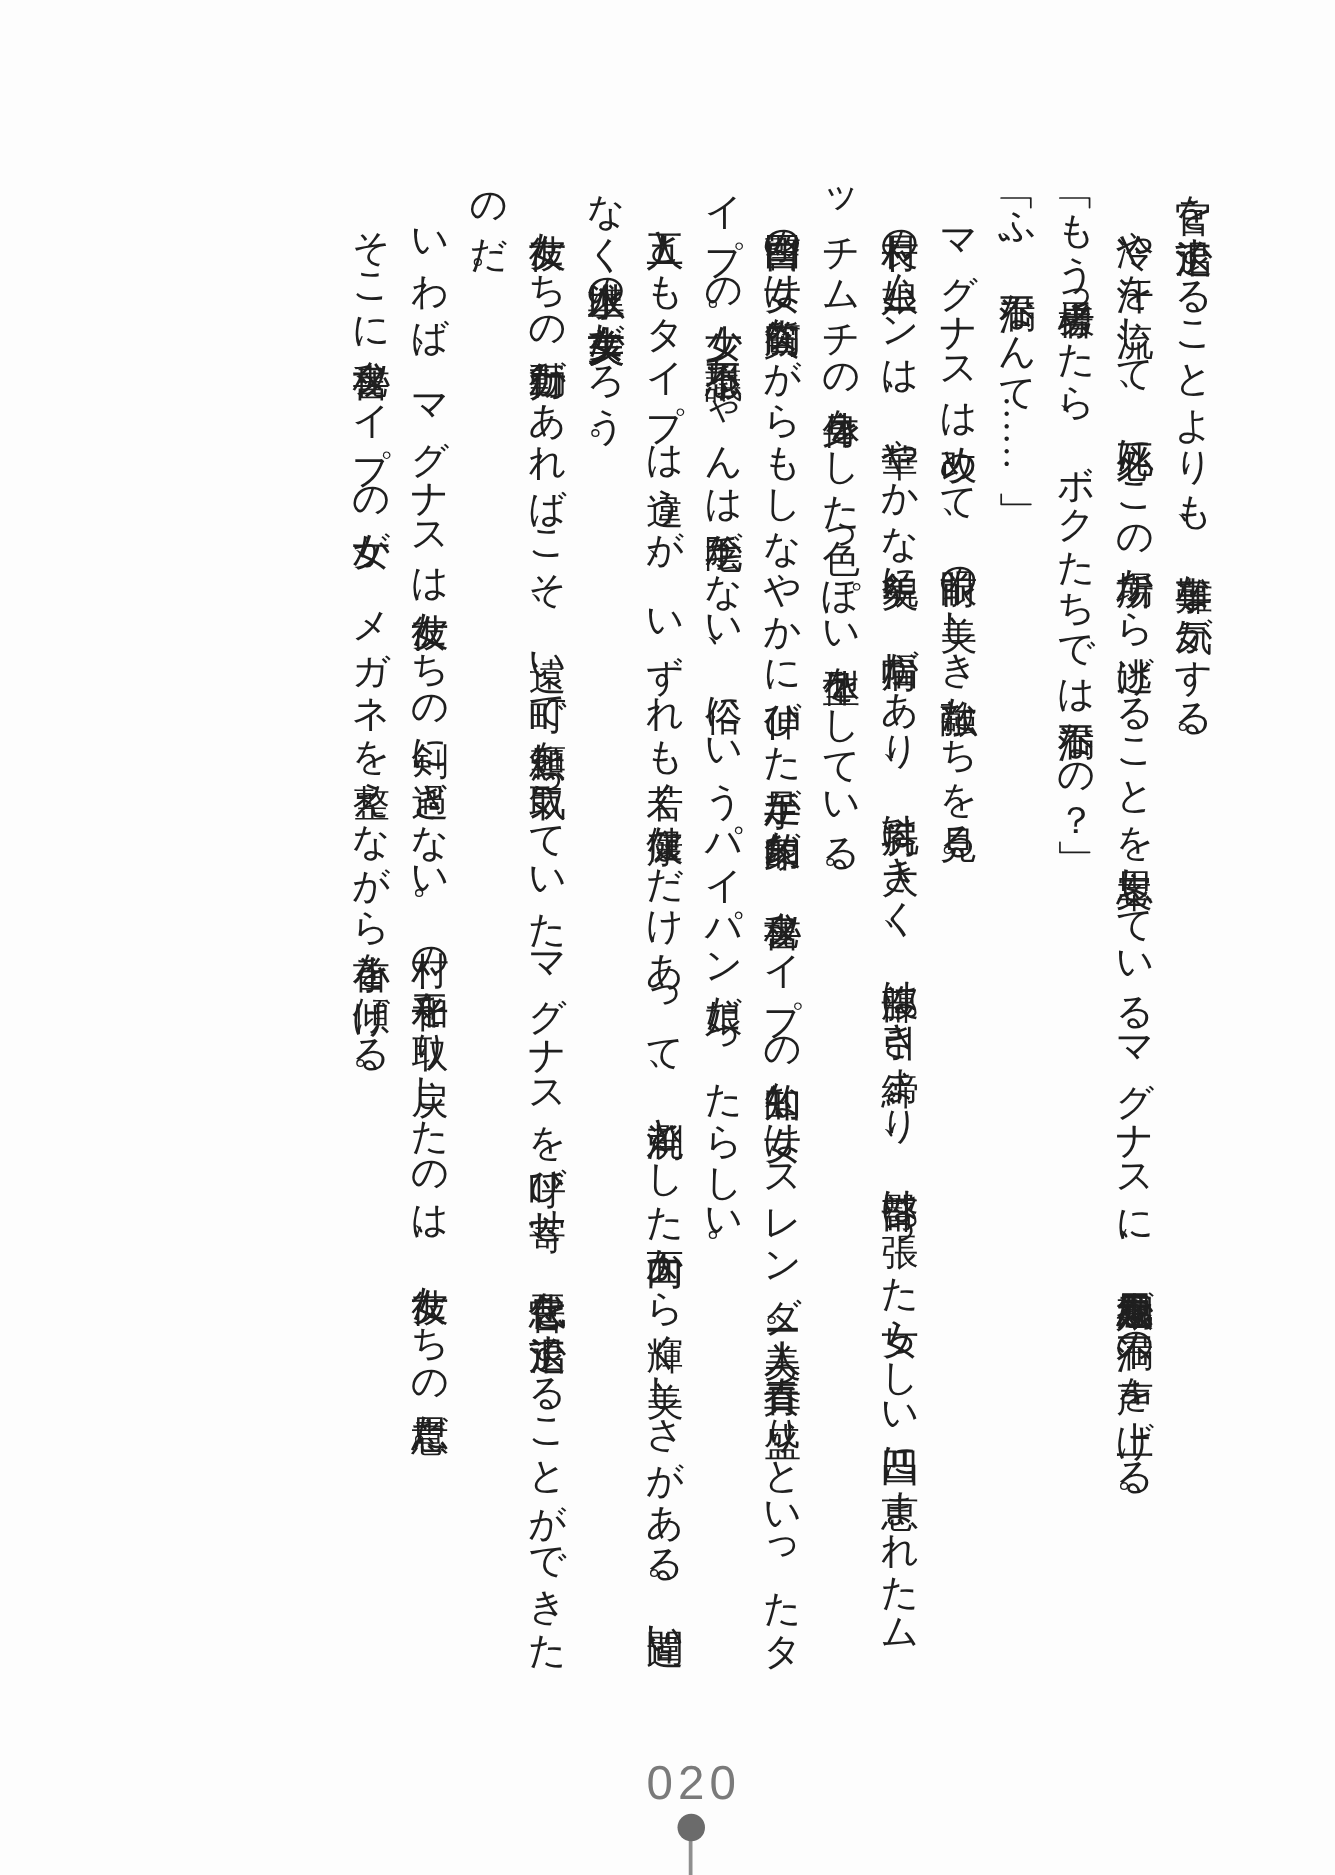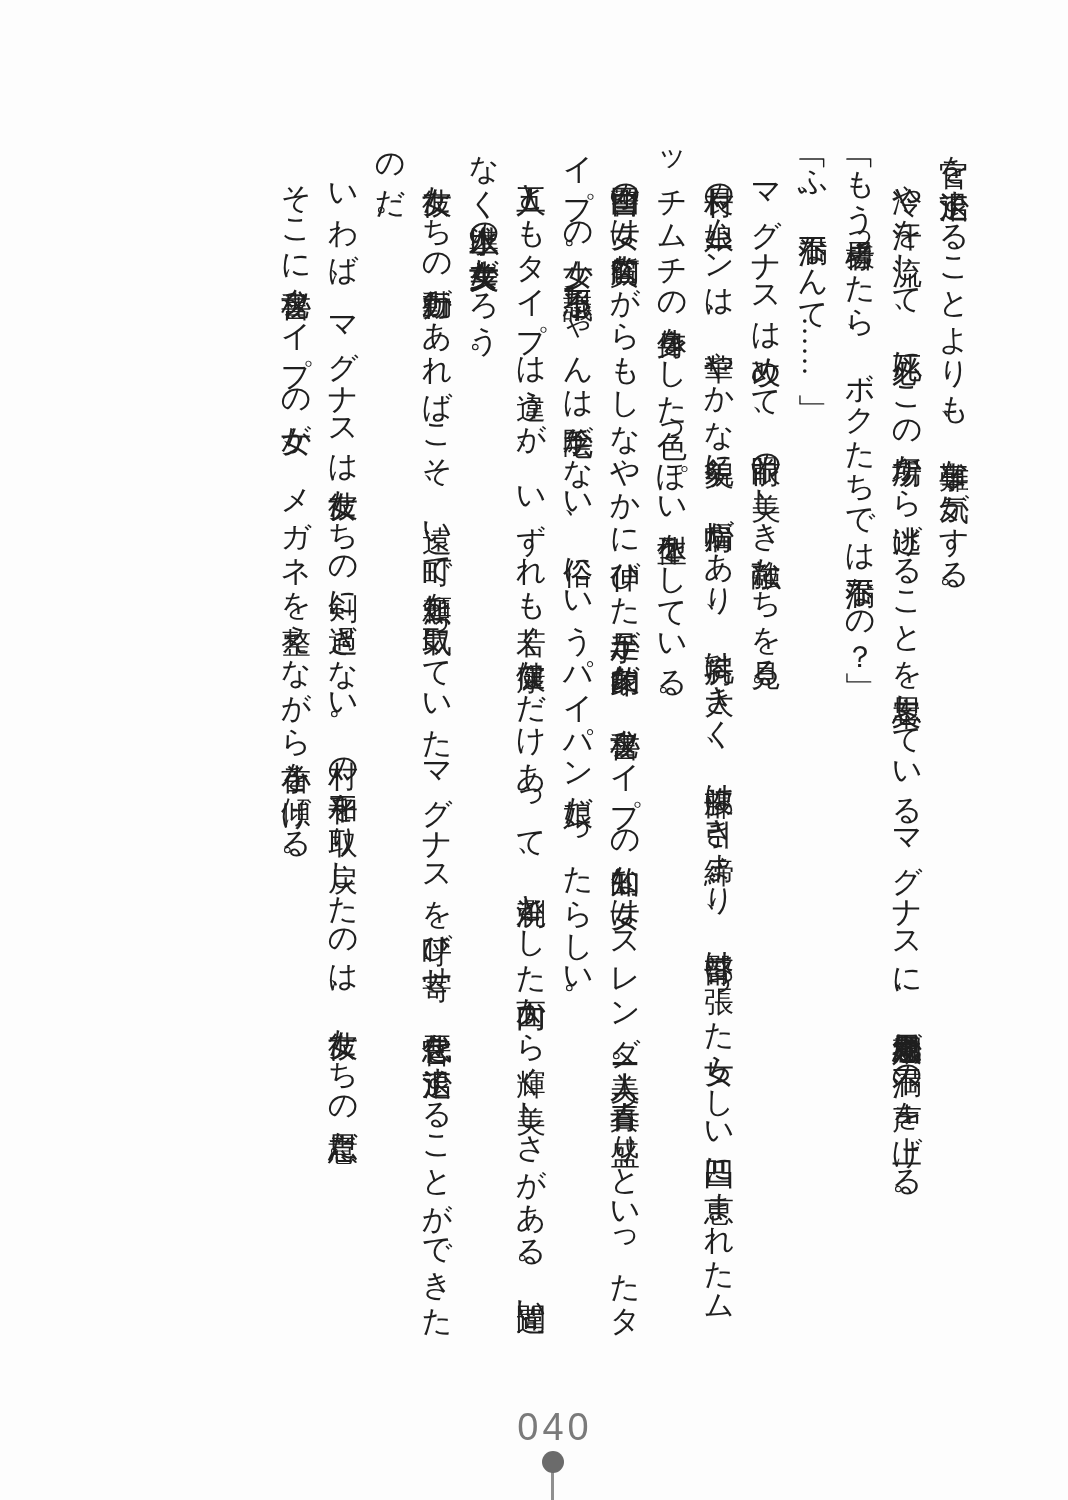--- a/index.html
+++ b/index.html
@@ -73,17 +73,17 @@
     <p class="dialogue">「ふ、不満なんて……」</p>
     <p class="para">マグナスは改めて、眼前の美しき強敵たちを見る。</p>
     <p class="para">村長の娘ムーンは、華やかな美貌に、肩幅があり、乳房は大きく、腹部は引き締まり、臀部は張った女らしい凹凸に恵まれたムッチムチの身体をした色っぽい体型をしている。</p>
     <p class="para">自警団の女は筋肉質ながらもしなやかに伸びた手足が印象的だ。秘書タイプの知的な女はスレンダー美人。青春真っ盛りといったタイプの少女。不思議ちゃんは陰毛がない、俗にいうパイパン娘だったらしい。</p>
     <p class="para">五人ともタイプは違うが、いずれも若く健康なだけあって、溌剌とした内面から輝く美しさがある。間違いなく水準以上の美女美少女だろう。</p>
     <p class="para">彼女たちの行動力があればこそ、遠い町で無頼を気取っていたマグナスを呼び寄せ、悪代官を退治することができたのだ。</p>
     <p class="para">いわば、マグナスは彼女たちの剣に過ぎない。村の平和を取り戻したのは、彼女たちの意思だ。</p>
     <p class="para">そこに秘書タイプの女が、メガネを整えながら小首を傾げる。</p>
   </div>
 
-  <div class="page-number">040</div>
+  <div class="page-number">020</div>
   <div class="marker-line"></div>
   <div class="marker-dot"></div>
 
 </div>
 
 </body></html>

